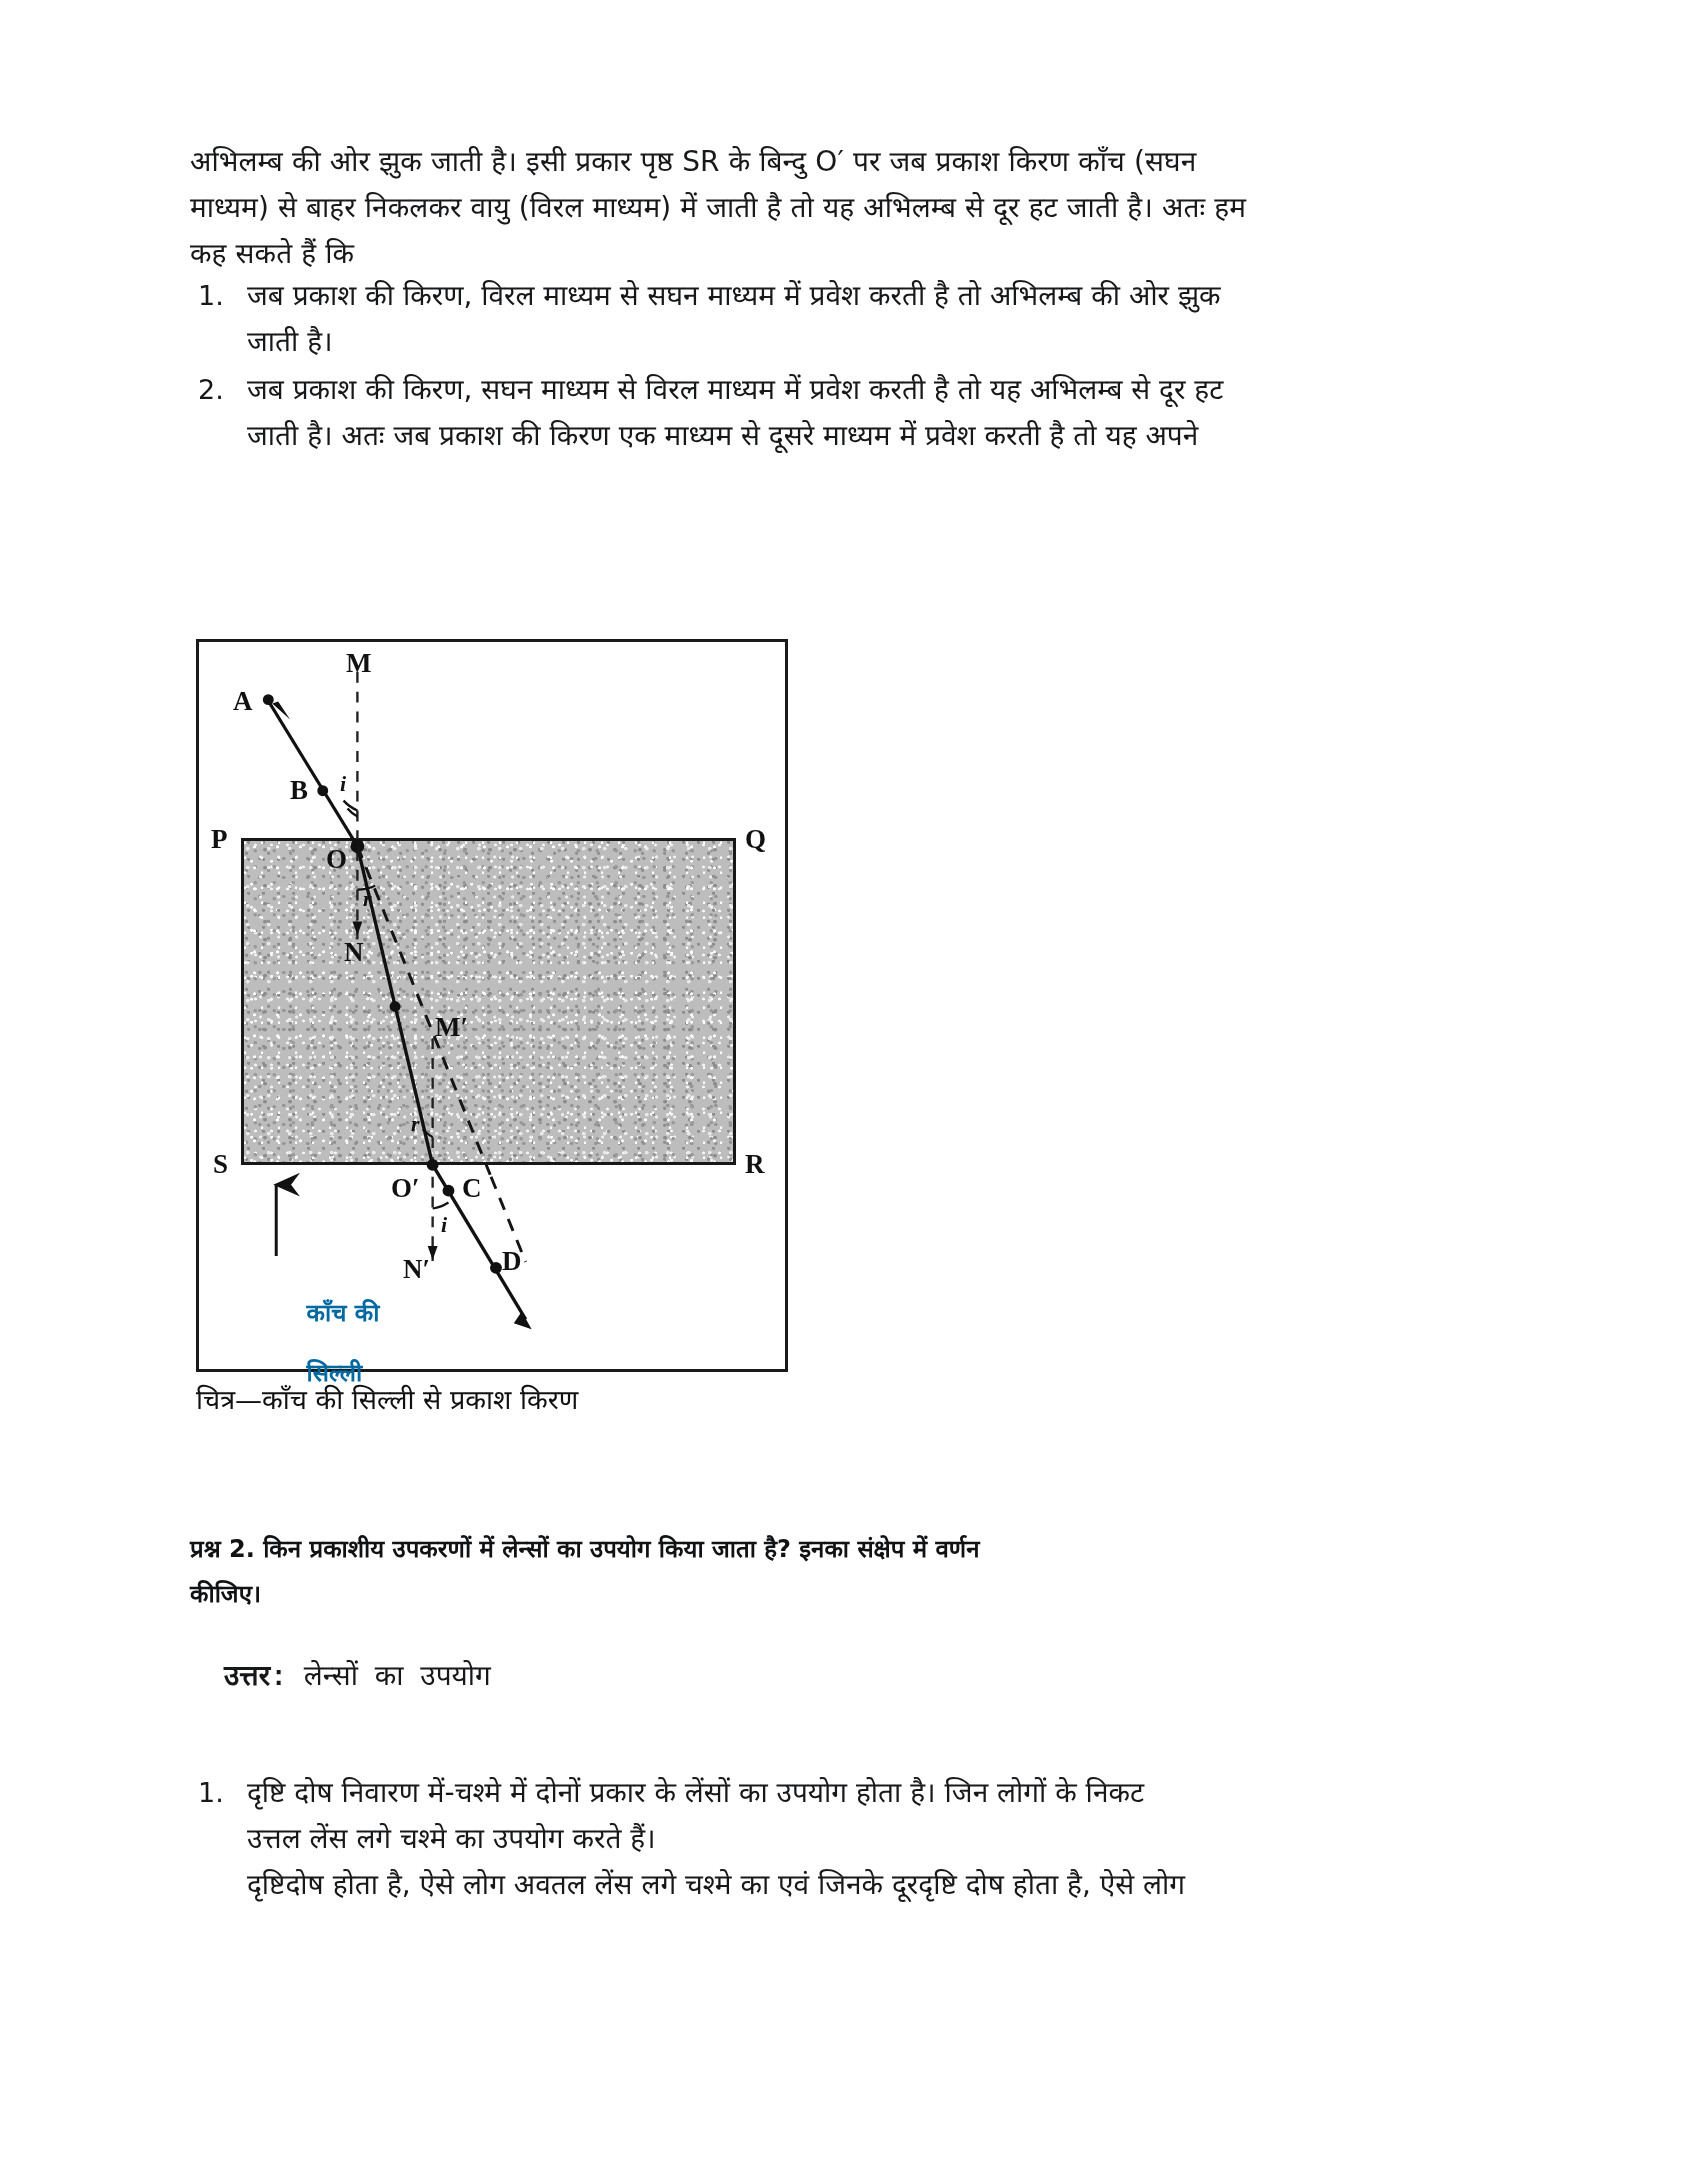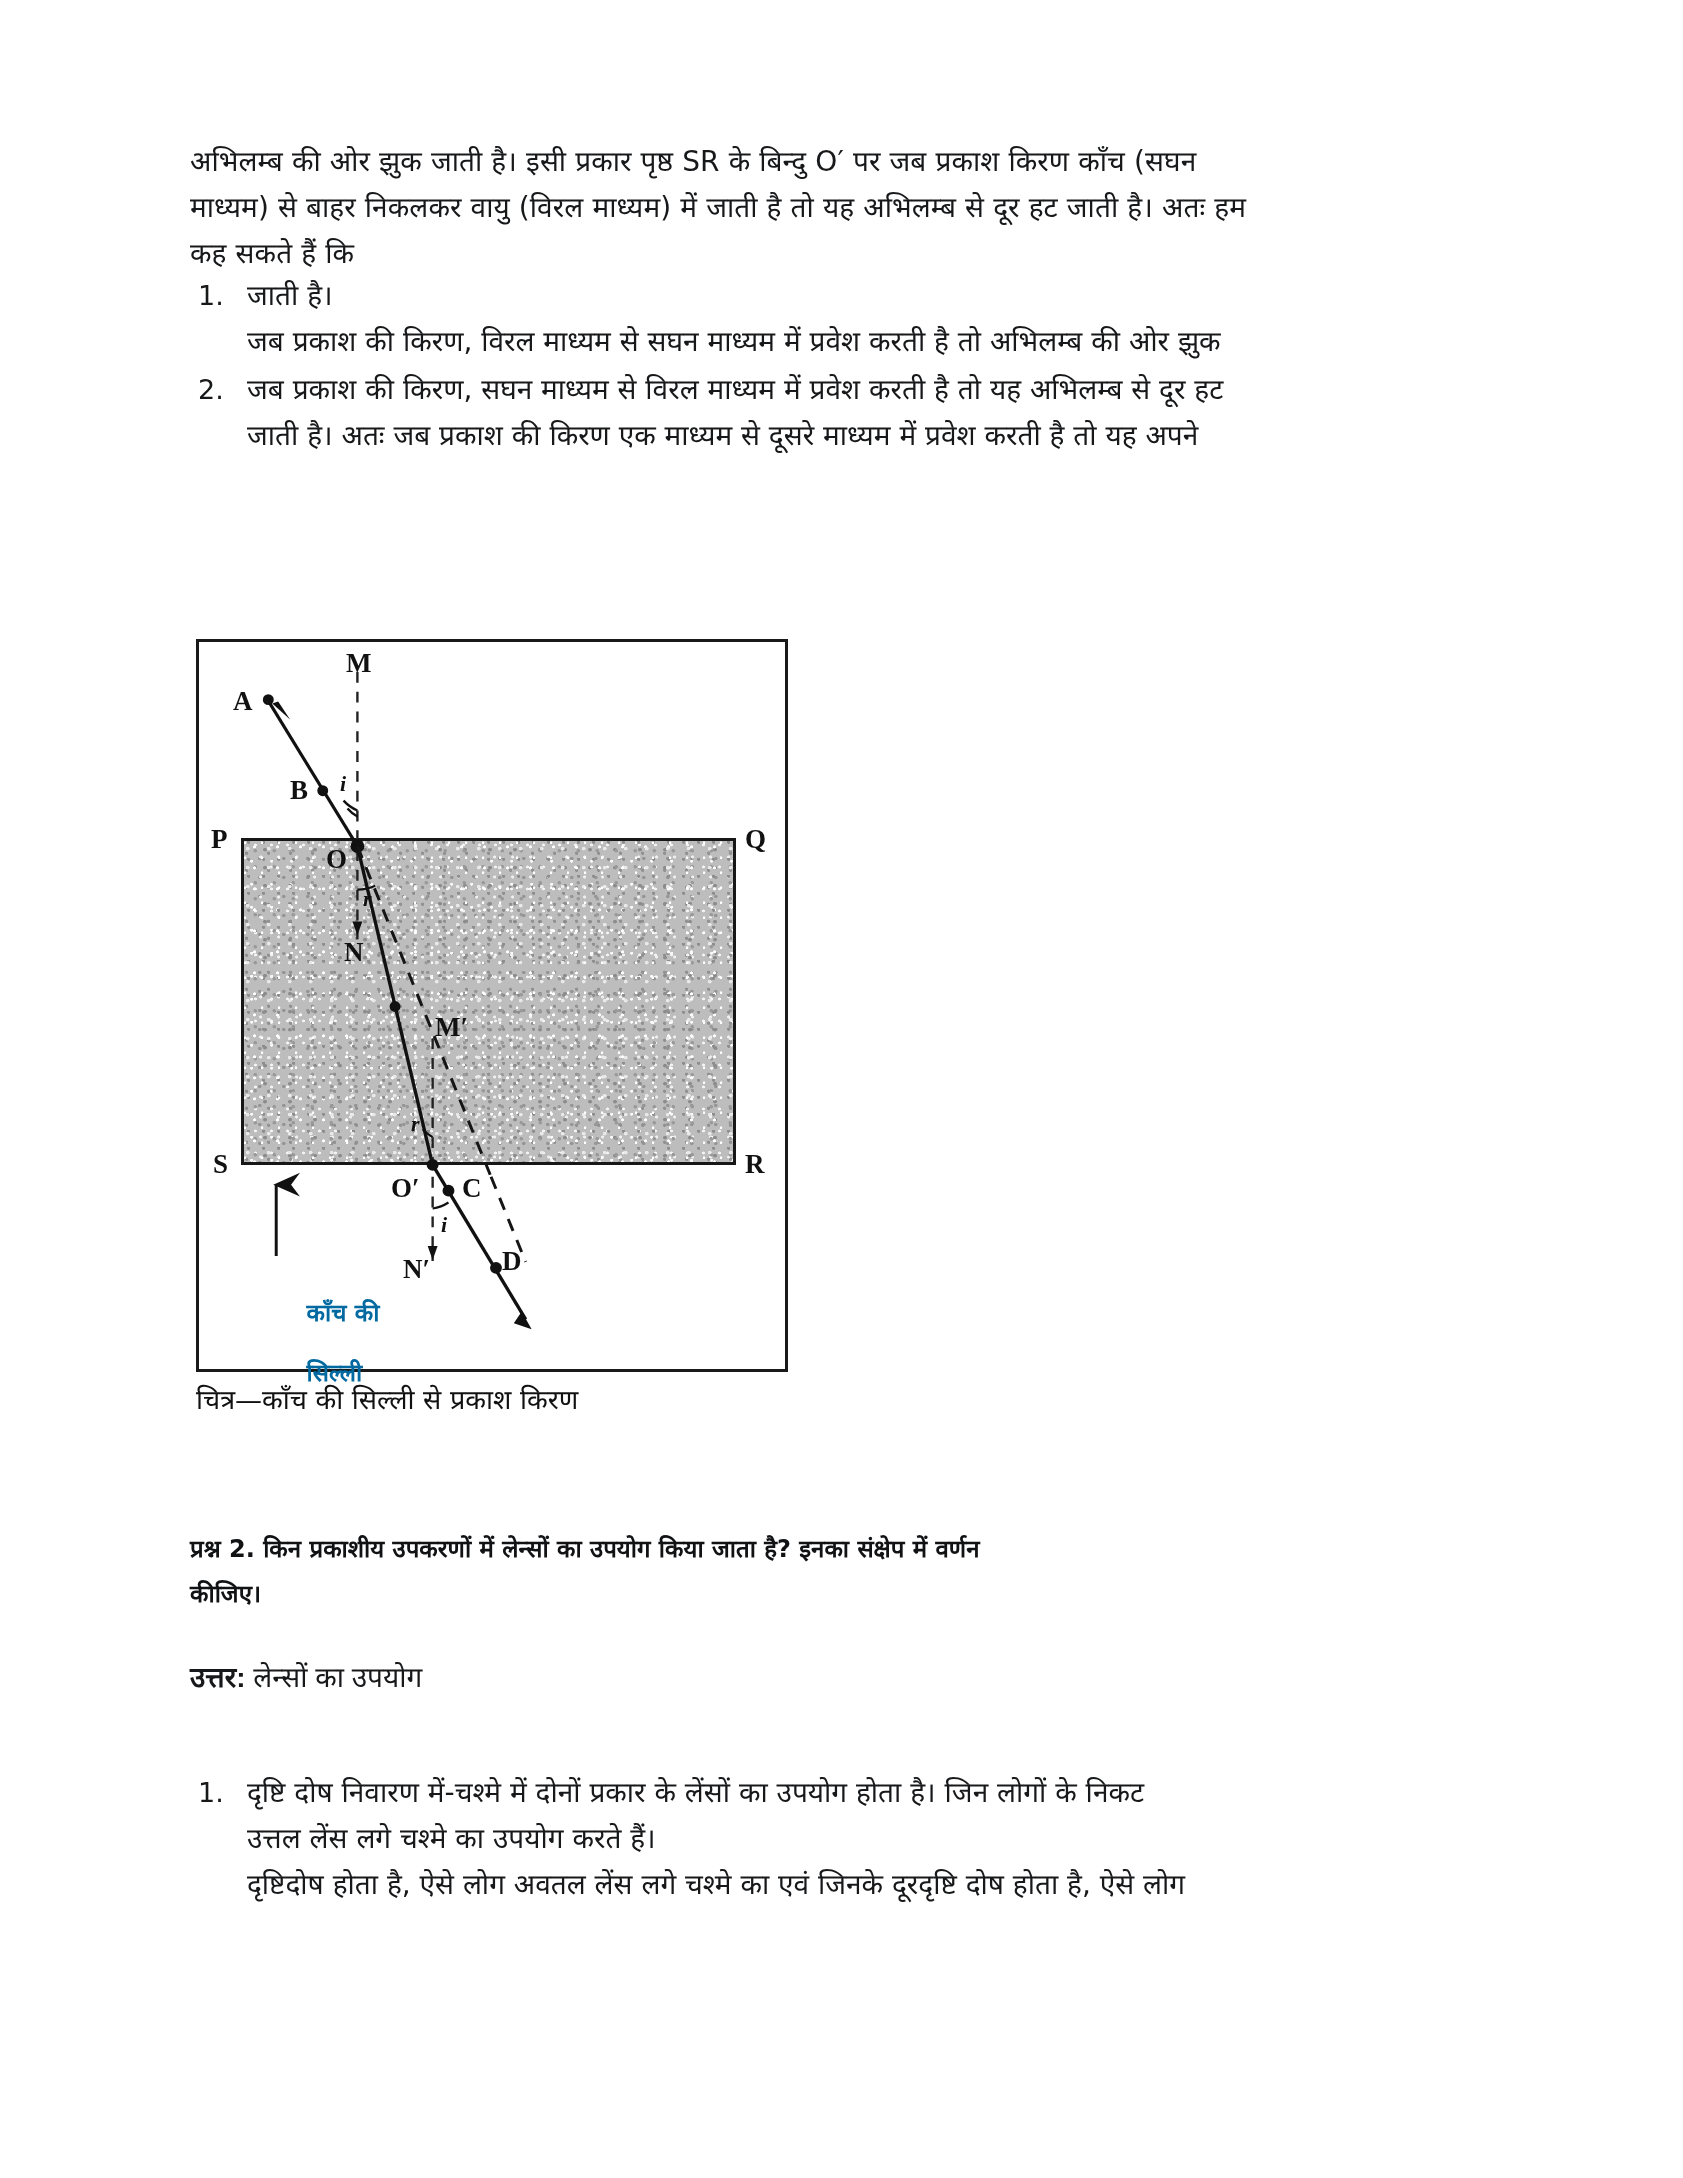--- a/index.html
+++ b/index.html
@@ -69,21 +69,22 @@
     font-weight: bold;
     color: #111214;
     font-family: "DejaVu Sans", sans-serif;
   }
   .qhead .ln { display: block; white-space: pre; }
 
   .ansline {
     font-size: 28px;
     line-height: 45px;
     color: #17181a;
-    font-family: Liberation Sans, sans-serif;
+    font-family: Liberation Mono, monospace;
+    margin-left: 34px;
   }
   .ansline b { font-weight: bold; }
 
   
   .figwrap {
     position: relative;
     width: 594px;
     margin-left: 6px;
   }
   .figbox {
@@ -174,22 +175,22 @@
 
     <div class="para" style="position:absolute; left:0; top:139px; width:1303px;">
       <span class="ln">अभिलम्ब की ओर झुक जाती है। इसी प्रकार पृष्ठ SR के बिन्दु O′ पर जब प्रकाश किरण काँच (सघन</span>
       <span class="ln">माध्यम) से बाहर निकलकर वायु (विरल माध्यम) में जाती है तो यह अभिलम्ब से दूर हट जाती है। अतः हम</span>
       <span class="ln">कह सकते हैं कि</span>
     </div>
 
     <ul class="olist" style="position:absolute; left:0; top:273px; width:1303px;">
       <li>
         <span class="marker">1.</span>
+        <span class="ln">जब प्रकाश की किरण, विरल माध्यम से सघन माध्यम में प्रवेश करती है तो अभिलम्ब की ओर झुक</span>
         <span class="ln">जाती है।</span>
-        <span class="ln">जब प्रकाश की किरण, विरल माध्यम से सघन माध्यम में प्रवेश करती है तो अभिलम्ब की ओर झुक</span>
       </li>
       <li>
         <span class="marker">2.</span>
         <span class="ln">जब प्रकाश की किरण, सघन माध्यम से विरल माध्यम में प्रवेश करती है तो यह अभिलम्ब से दूर हट</span>
         <span class="ln">जाती है। अतः जब प्रकाश की किरण एक माध्यम से दूसरे माध्यम में प्रवेश करती है तो यह अपने</span>
       </li>
     </ul>
 
     <div class="figwrap" style="position:absolute; left:0; top:639px;">
 

